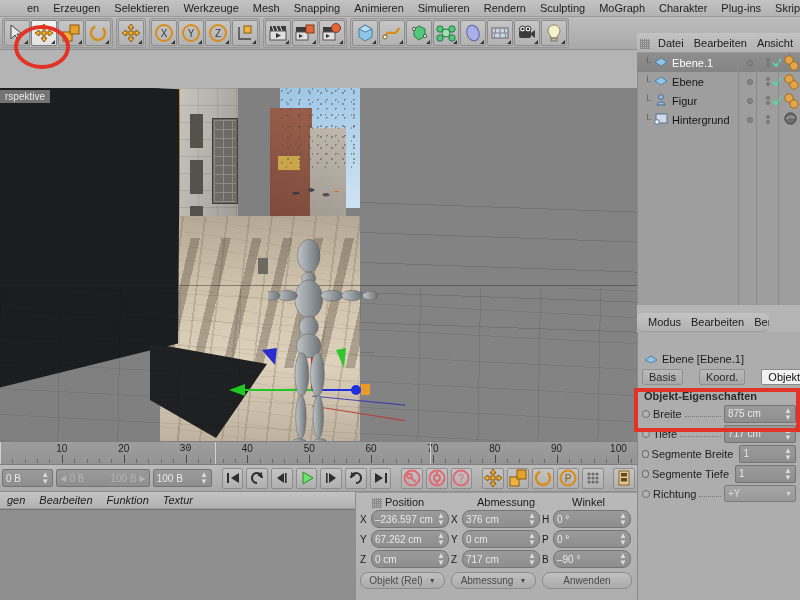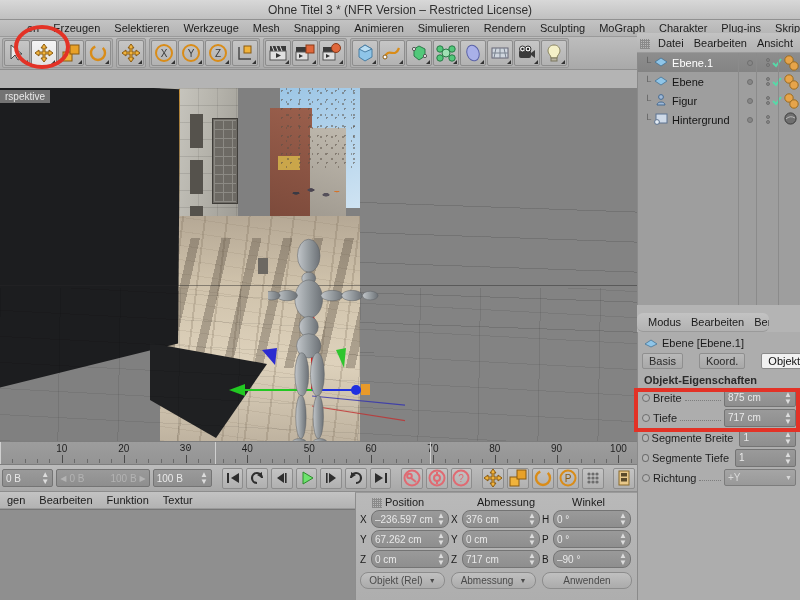--- a/index.html
+++ b/index.html
@@ -173,21 +173,21 @@
   .pbtn { width:22px; height:21px; border-radius:2px;
      background:linear-gradient(#c4c4c4,#b0b0b0); border:1px solid #8d8d8d;
      display:flex;align-items:center;justify-content:center; }
 
   
   .matmenu {
     position:absolute; left:0; top:492px; width:355px; height:17px;
     background:linear-gradient(#c3c3c3,#b2b2b2); border-bottom:1px solid #9a9a9a;
     display:flex; align-items:center; overflow:hidden; white-space:nowrap;
   }
-  .matmenu .mi{ padding:0 7px; font-size:11px; line-height:17px; }
+  .matmenu .mi{ padding:0 7px; font-size:11px; line-height:17px;font-style:italic; }
   .matarea {
     position:absolute; left:0; top:509px; width:355px; height:91px; background:#8f8f8f;
     border-top:1px solid #777;
   }
 
   
   .coord {
     position:absolute; left:355px; top:492px; width:282px; height:108px;
     background:linear-gradient(#b9b9b9,#aeaeae); border-left:1px solid #8d8d8d;
     border-top:1px solid #9a9a9a; padding:3px 4px;
@@ -225,21 +225,21 @@
   .amenu {
     position:absolute; left:637px; top:313px; width:132px; height:19px;
     background:linear-gradient(#c3c3c3,#b2b2b2); border-bottom:1px solid #9a9a9a;
     display:flex; align-items:center; padding-left:3px; overflow:hidden; white-space:nowrap;border-radius:6px;
   }
   .amenu .mi{ padding:0 5px; font-size:11px; line-height:19px; }
   .attr {
     position:absolute; left:637px; top:332px; width:163px; height:268px;
     background:#adadad; border-left:1px solid #8a8a8a; padding:3px 4px;
   }
-  .atitle { display:flex; align-items:center; gap:4px; font-size:11px; margin:2px 0 4px 2px; }
+  .atitle { display:flex; align-items:center; gap:4px; font-size:11px; margin:18px 0 4px 2px; }
   .tabs { display:flex; gap:16px; margin-bottom:5px; }
   .tab { padding:1px 6px; font-size:11px; border-radius:2px;
          background:linear-gradient(#b9b9b9,#a8a8a8); border:1px solid #8f8f8f; color:#2a2a2a;}
   .tab.on { background:#f1f1f1; border-color:#8a8a8a; color:#111; }
   .sect { font-size:11px; font-weight:bold; color:#2b2b2b; margin:2px 0 3px 2px; }
   .prow { display:flex; align-items:center; height:17px; margin-bottom:3px; }
   .radio { width:8px;height:8px;border-radius:50%;border:1px solid #6e6e6e;background:#b5b5b5;margin-right:3px;}
   .plab { font-size:11px; color:#1d1d1d; white-space:nowrap; }
   .dotfill { flex:1; border-bottom:1px dotted #7d7d7d; margin:0 3px 3px 3px; height:9px; }
   .pfield { width:72px; }
@@ -255,23 +255,20 @@
   .redrect {
     position:absolute; left:634px; top:388px; width:166px; height:44px;
     border:4px solid #e33226; pointer-events:none; z-index:60;
   }
 </style>
 </head>
 <body>
 
 <div id="app">
 
-  <div class="titlebar">
-    <span>Ohne Titel 3 * (NFR Version – Restricted License)</span>
-  </div>
 
   <div class="menubar" id="menubar">
       <span class="mi">en</span>
       <span class="mi">Erzeugen</span>
       <span class="mi">Selektieren</span>
       <span class="mi">Werkzeuge</span>
       <span class="mi">Mesh</span>
       <span class="mi">Snapping</span>
       <span class="mi">Animieren</span>
       <span class="mi">Simulieren</span>

